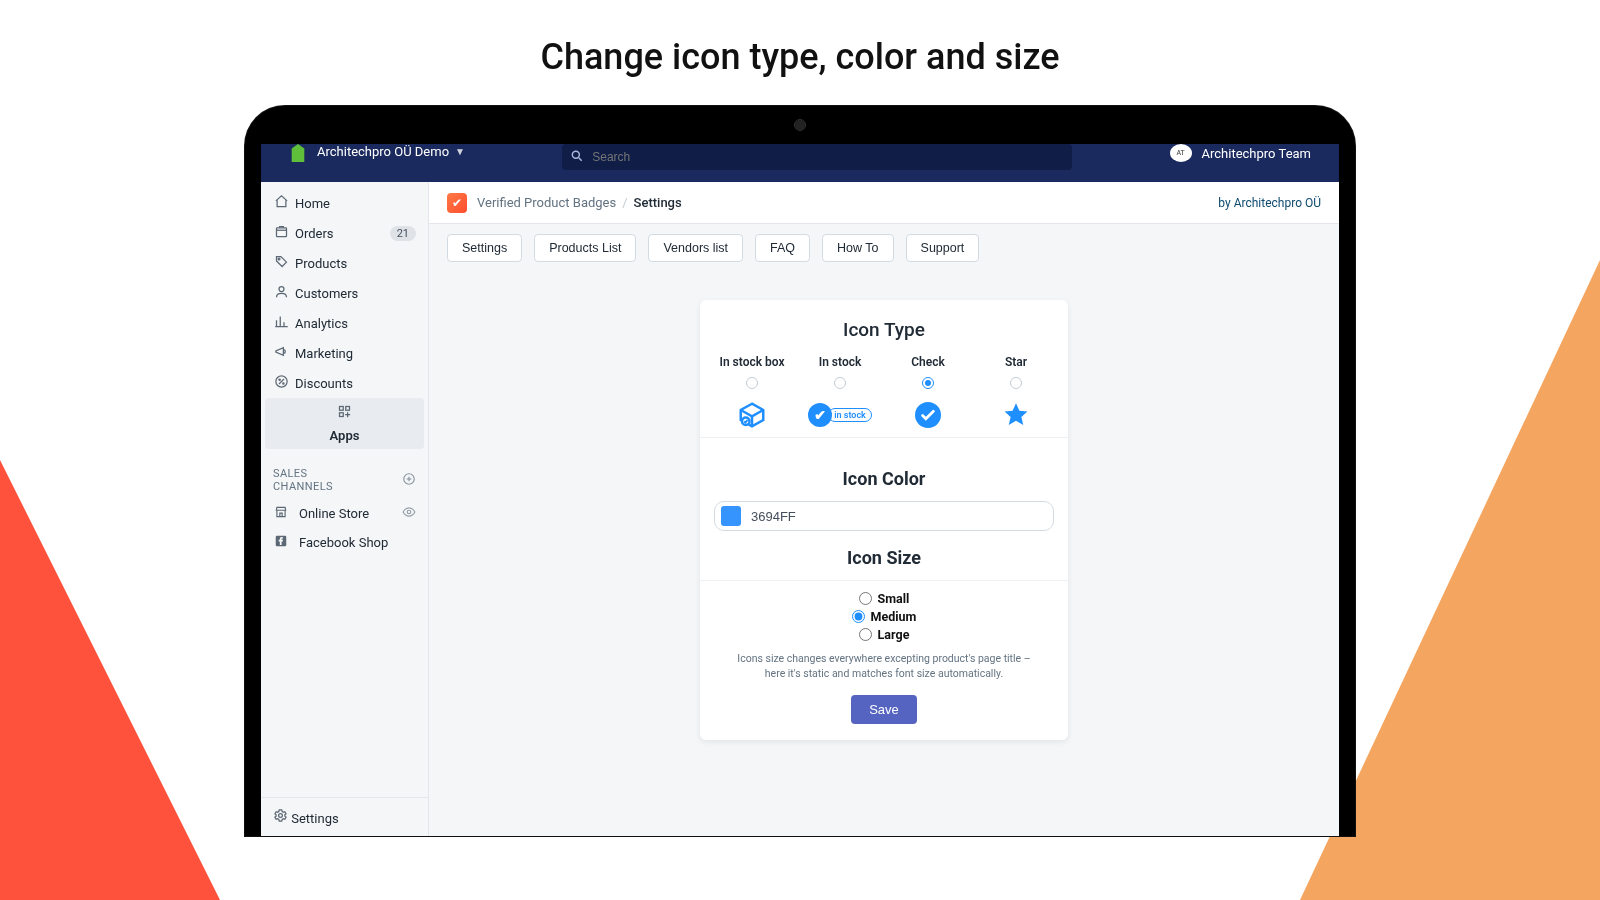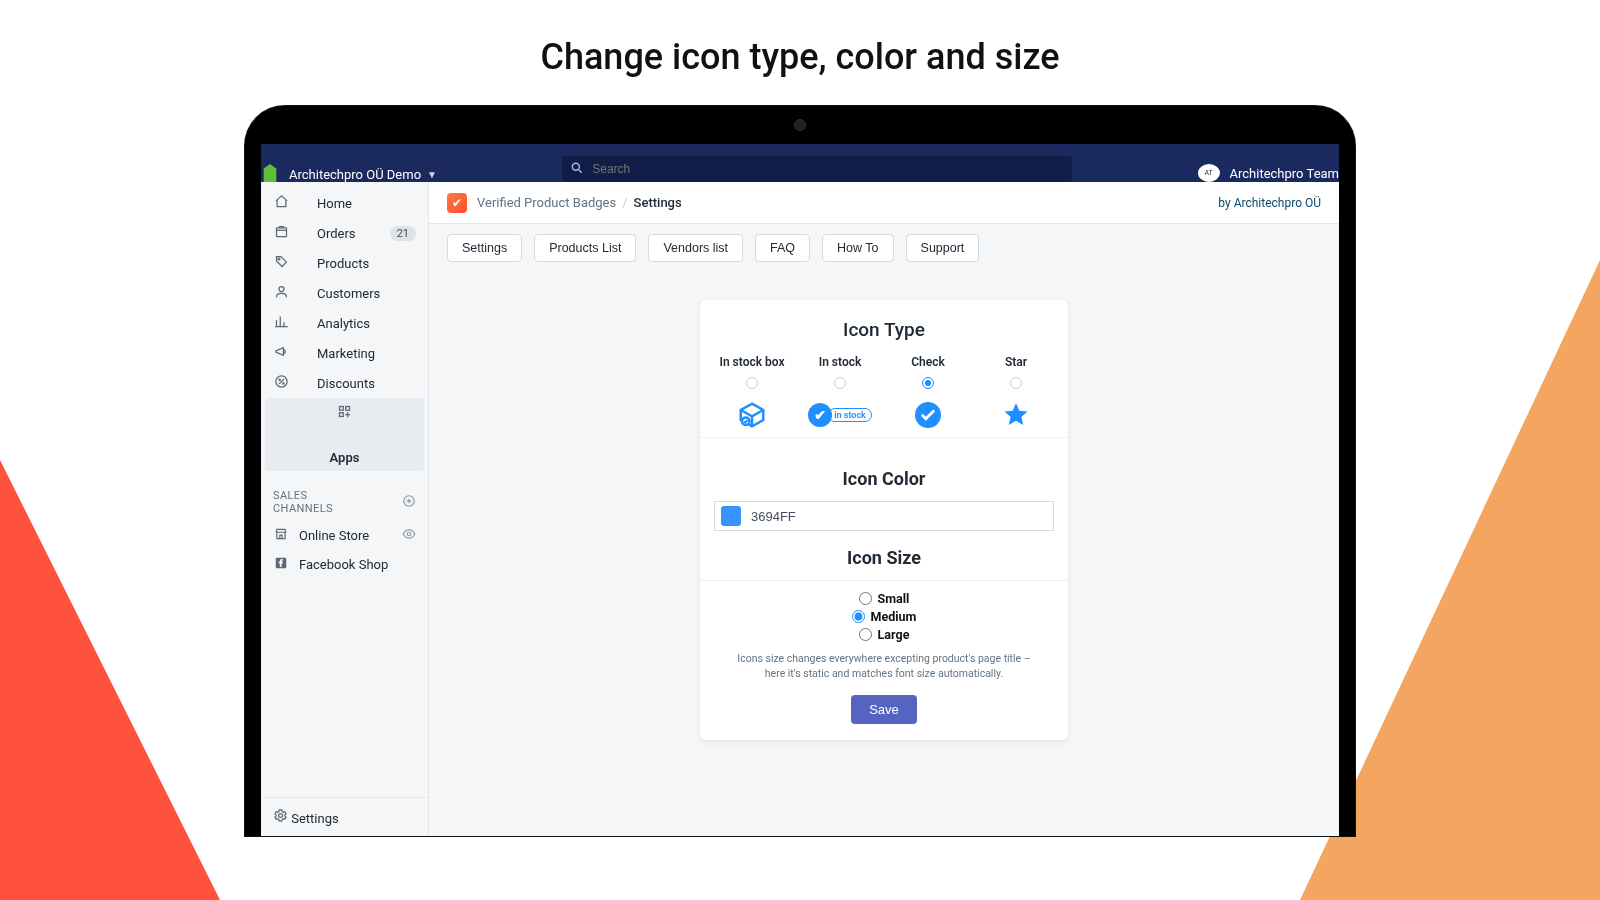--- a/index.html
+++ b/index.html
@@ -51,22 +51,22 @@
     background:#f4f6f8;
     width:100%; height:100%;
     overflow:hidden;
     position:relative;
   }
 
   
   .topbar {
     background:#1a2a5e;
     height:38px;
-    display:flex; align-items:flex-end;
-    padding:0 0;
+    display:flex; align-items:flex-start;
+    padding:0 28px;
     color:#fff;
     font-size:13px;
   }
   .shop-logo {
     width:18px; height:18px; margin-right:10px; display:inline-block;
     background:#5fbf3b; clip-path: polygon(15% 25%, 50% 0%, 85% 25%, 85% 100%, 15% 100%);
     border-radius:2px;
   }
   .store-switch { display:flex; align-items:center; gap:6px; cursor:pointer; }
   .store-switch .caret { font-size:10px; opacity:.8; }
@@ -84,21 +84,21 @@
   
   .body { display:flex; height:calc(100% - 38px); }
 
   .sidebar {
     width:168px; background:#f4f6f8; border-right:1px solid #e3e6ea;
     font-size:13px; color:#212b36;
     display:flex; flex-direction:column;
   }
   .nav { padding:6px 0; }
   .nav .item {
-    display:flex; align-items:center; gap:28px;
+    display:flex; align-items:center; gap:6px;
     padding:6px 12px; cursor:pointer;
     color:#212b36;
   }
   .nav .item .ico { width:16px; text-align:center; color:#5c6874; font-size:14px; }
   .nav .item .badge{
     margin-left:auto; background:#dfe3e8; border-radius:10px;
     font-size:11px; padding:1px 7px; color:#454f5b;
   }
   .nav .item.active { background:#e8ebf0; border-radius:4px; margin:0 4px; padding:6px 8px;flex-direction:column; }
   .nav .item.active .lbl { font-weight:600; color:#212b36;}
@@ -149,21 +149,21 @@
   .type-col .gly { height:32px; display:flex; align-items:center; justify-content:center; color:#1f8fff; }
   .gly svg { display:block; }
   .instock-pill { border:1.5px solid #1f8fff; border-radius:10px; font-size:9px; color:#1f8fff; padding:1px 5px; font-weight:600; margin-left:-4px; background:#fff; position:relative; z-index:1;}
   .instock-wrap { display:flex; align-items:center; }
   .instock-wrap .circle { width:24px; height:24px; border-radius:50%; background:#1f8fff; display:flex; align-items:center; justify-content:center; color:#fff; font-size:14px; position:relative; z-index:2;}
 
   .section { padding: 4px 14px 0 14px; }
   .section h3 { text-align:center; font-size:18px; font-weight:700; margin:16px 0 12px 0;}
   .color-field {
     display:flex; align-items:center; gap:10px;
-    border:1px solid #d3dbe2; border-radius:0; padding:4px 6px;
+    border:1px solid #d3dbe2; border-radius:10px; padding:4px 6px;
   }
   .swatch { width:20px; height:20px; border-radius:3px; background:#3694ff; }
   .color-field input { border:none; outline:none; font-size:13px; flex:1; color:#454f5b; background:transparent;}
 
   .sizes { display:flex; flex-direction:column; align-items:center; gap:3px; margin-top:4px;}
   .sizes label { display:flex; gap:6px; font-size:12.5px; font-weight:700; color:#111;}
   .sizes input[type=radio]{ accent-color:#1f8fff; }
   .note { font-size:10.5px; color:#637381; text-align:center; padding:10px 16px 14px 16px; line-height:1.4;}
   .save-row { text-align:center; }
   .save {

